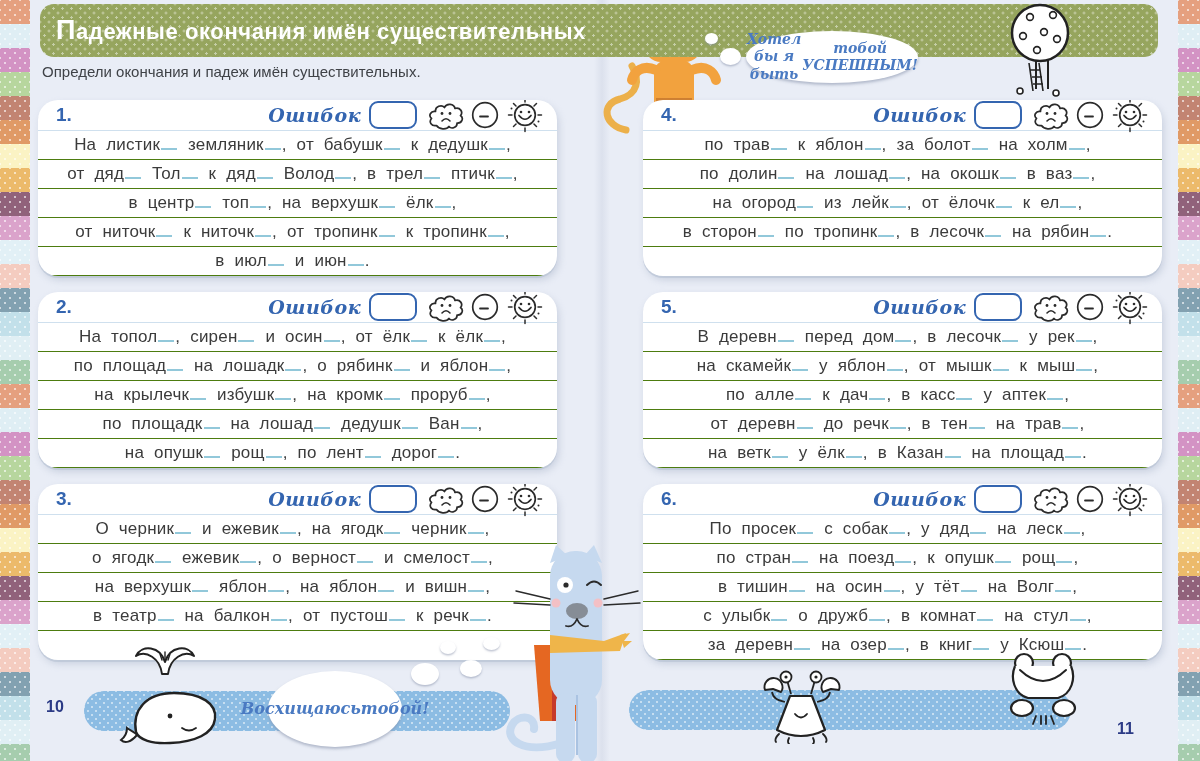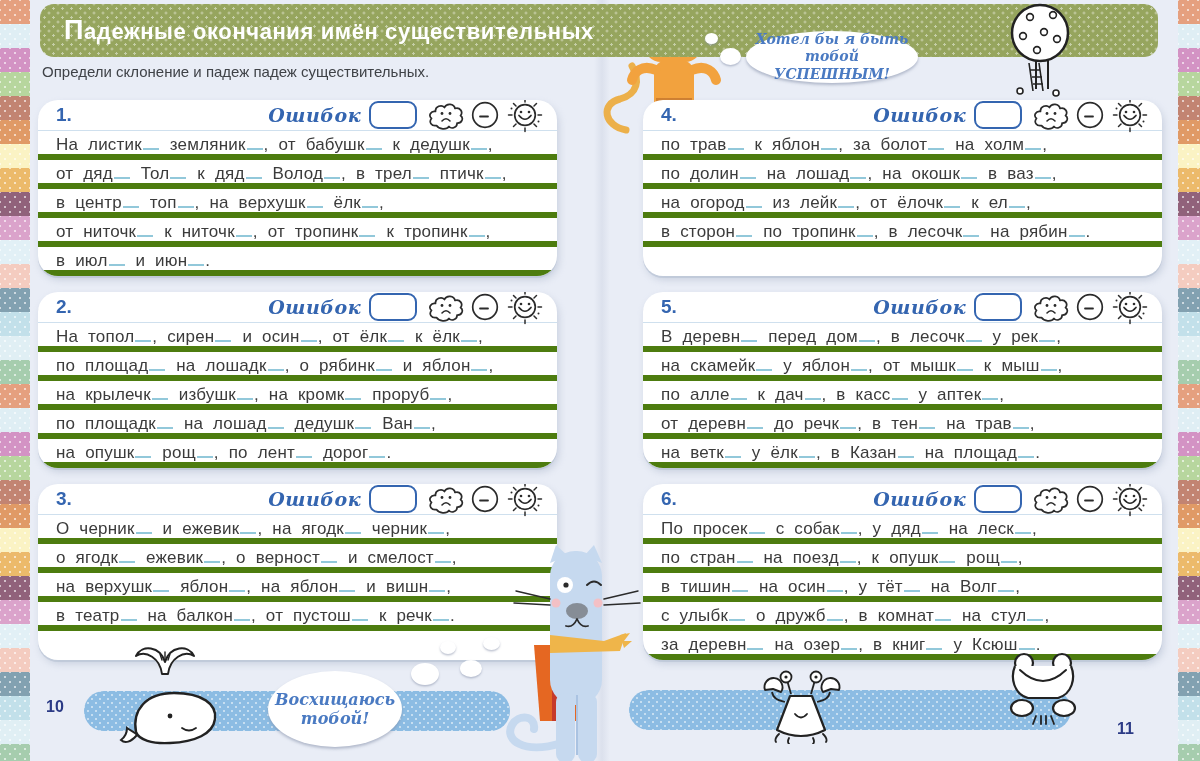--- a/index.html
+++ b/index.html
@@ -15,59 +15,59 @@
                      radial-gradient(rgba(255,255,255,.6) 1.2px,transparent 1.4px);
     background-size:10px 10px;background-position:0 0,5px 5px;}
 
   
   #banner{position:absolute;left:40px;top:4px;width:1118px;height:53px;border-radius:14px;
     background-color:#96a55e;
     background-image:radial-gradient(rgba(255,255,255,.45) 1.2px,transparent 1.4px),
                      radial-gradient(rgba(255,255,255,.45) 1.2px,transparent 1.4px);
     background-size:9px 9px;background-position:0 0,4.5px 4.5px;
     display:flex;align-items:center;z-index:2;}
-  #banner .title{color:#fff;font-weight:bold;font-size:22px;letter-spacing:.6px;padding-left:24px;white-space:nowrap;}
+  #banner .title{color:#fff;font-weight:bold;font-size:22px;letter-spacing:.6px;padding-left:16px;white-space:nowrap;}
   #banner .title .cap{font-size:27px;}
 
   #instructions{position:absolute;left:42px;top:62px;font-size:15px;color:#3f4247;line-height:1.35;z-index:2;}
 
   
   .col{position:absolute;top:100px;width:519px;z-index:2;}
   #left-col{left:38px;}
   #right-col{left:643px;}
   .card{width:519px;height:176px;background:#fff;border-radius:20px;margin-bottom:16px;
     box-shadow:0 2px 0 rgba(185,195,212,.65),2px 4px 7px rgba(165,175,198,.45);
     overflow:hidden;display:flex;flex-direction:column;}
   .header-row{height:31px;flex:0 0 31px;display:flex;align-items:center;padding:0 12px 0 18px;border-bottom:1px solid #cfe0ee;box-sizing:border-box;}
   .num{color:#3465b0;font-weight:bold;font-size:19px;}
   .err-label{margin-left:auto;font-family:"DejaVu Serif",serif;font-style:italic;font-weight:bold;
     color:#3465b0;font-size:19px;letter-spacing:.5px;}
   .err-box{width:44px;height:24px;border:2px solid #3465b0;border-radius:9px;background:#fff;margin:0 10px 0 8px;}
   .moods{display:flex;align-items:center;gap:5px;}
   .moods svg{display:block;}
   .lines{display:flex;flex-direction:column;}
-  .line-row{height:29px;flex:0 0 29px;border-bottom:6px solid #4d7c0f;box-sizing:border-box;
+  .line-row{height:29px;flex:0 0 29px;border-bottom:1px solid #4d7c0f;box-sizing:border-box;
     font-size:17px;color:#3b3b3b;word-spacing:5px;letter-spacing:.2px;
-    padding:4px 28px 0 18px;white-space:nowrap;overflow:hidden;}
+    padding:4px 28px 0 18px;white-space:nowrap;overflow:hidden;text-align:center;}
   .blank{display:inline-block;width:16px;height:13px;border-bottom:2.5px solid #92c8da;margin:0 1px;}
 
   
   .footer-bar{position:absolute;height:40px;border-radius:20px;background-color:#8cbce3;
     background-image:radial-gradient(rgba(255,255,255,.5) 1.1px,transparent 1.3px),
                      radial-gradient(rgba(255,255,255,.5) 1.1px,transparent 1.3px);
     background-size:8px 8px;background-position:0 0,4px 4px;z-index:1;}
   #bar-left{left:84px;top:691px;width:426px;}
   #bar-right{left:629px;top:690px;width:442px;}
   .page-num{position:absolute;font-weight:bold;font-size:16px;color:#2b3a85;z-index:2;}
   #page-num-left{left:46px;top:698px;}
   #page-num-right{left:1117px;top:720px;}
 
   
   .bubble{position:absolute;background:#fff;border-radius:50%;
-    box-shadow:0 2px 3px rgba(130,140,165,.55);display:flex;flex-direction:column;
+    box-shadow:0 2px 3px rgba(130,140,165,.55);display:flex;flex-direction:row;
     align-items:center;justify-content:center;z-index:5;text-align:center;}
   .bubble .line{font-family:"DejaVu Serif",serif;font-style:italic;font-weight:bold;color:#4a7ac2;}
   #cat-bubble{left:746px;top:31px;width:172px;height:52px;}
   #cat-bubble .line{font-size:14px;line-height:1.25;}
   #whale-bubble{left:268px;top:671px;width:134px;height:76px;}
   #whale-bubble .line{font-size:16px;line-height:1.2;}
   .thought-dot{position:absolute;background:#fff;border-radius:50%;
     box-shadow:0 1.5px 2px rgba(130,140,165,.5);z-index:4;}
 
   .sprite{position:absolute;}
@@ -147,21 +147,21 @@
       <div class="stripe" style="background-color: rgb(224, 239, 244);"></div>
       <div class="stripe" style="background-color: rgb(166, 205, 174);"></div>
     </div>
 
   <div id="banner">
     <div class="title">
       <span class="cap">П</span><span>адежные окончания имён существительных</span>
     </div>
   </div>
   <div id="instructions">
-    <div>Определи склонение и падеж падеж существительных.</div>
+    <div>Определи окончания и падеж имён существительных.</div>
   </div>
 
   <svg class="sprite" id="orange-cat" style="left:596px;top:2px;z-index:1;" width="140" height="140" viewBox="0 0 140 140">
     <path d="M30,128 C8,124 4,102 24,97 C42,92 44,78 36,64" stroke="#ecb04a" stroke-width="7" fill="none" stroke-linecap="round"></path>
     <path d="M54,18 L58,2 L72,12 Z" fill="#f2a23e"></path>
     <path d="M104,12 L98,2 L86,12 Z" fill="#f2a23e"></path>
     <rect x="58" y="58" width="40" height="72" rx="13" fill="#f2a23e"></rect>
     <rect x="60" y="96" width="36" height="7" fill="#d07f2e"></rect>
     <rect x="60" y="110" width="36" height="7" fill="#d07f2e"></rect>
     <path d="M60,68 C46,62 38,70 36,78" stroke="#f2a23e" stroke-width="10" fill="none" stroke-linecap="round"></path>

